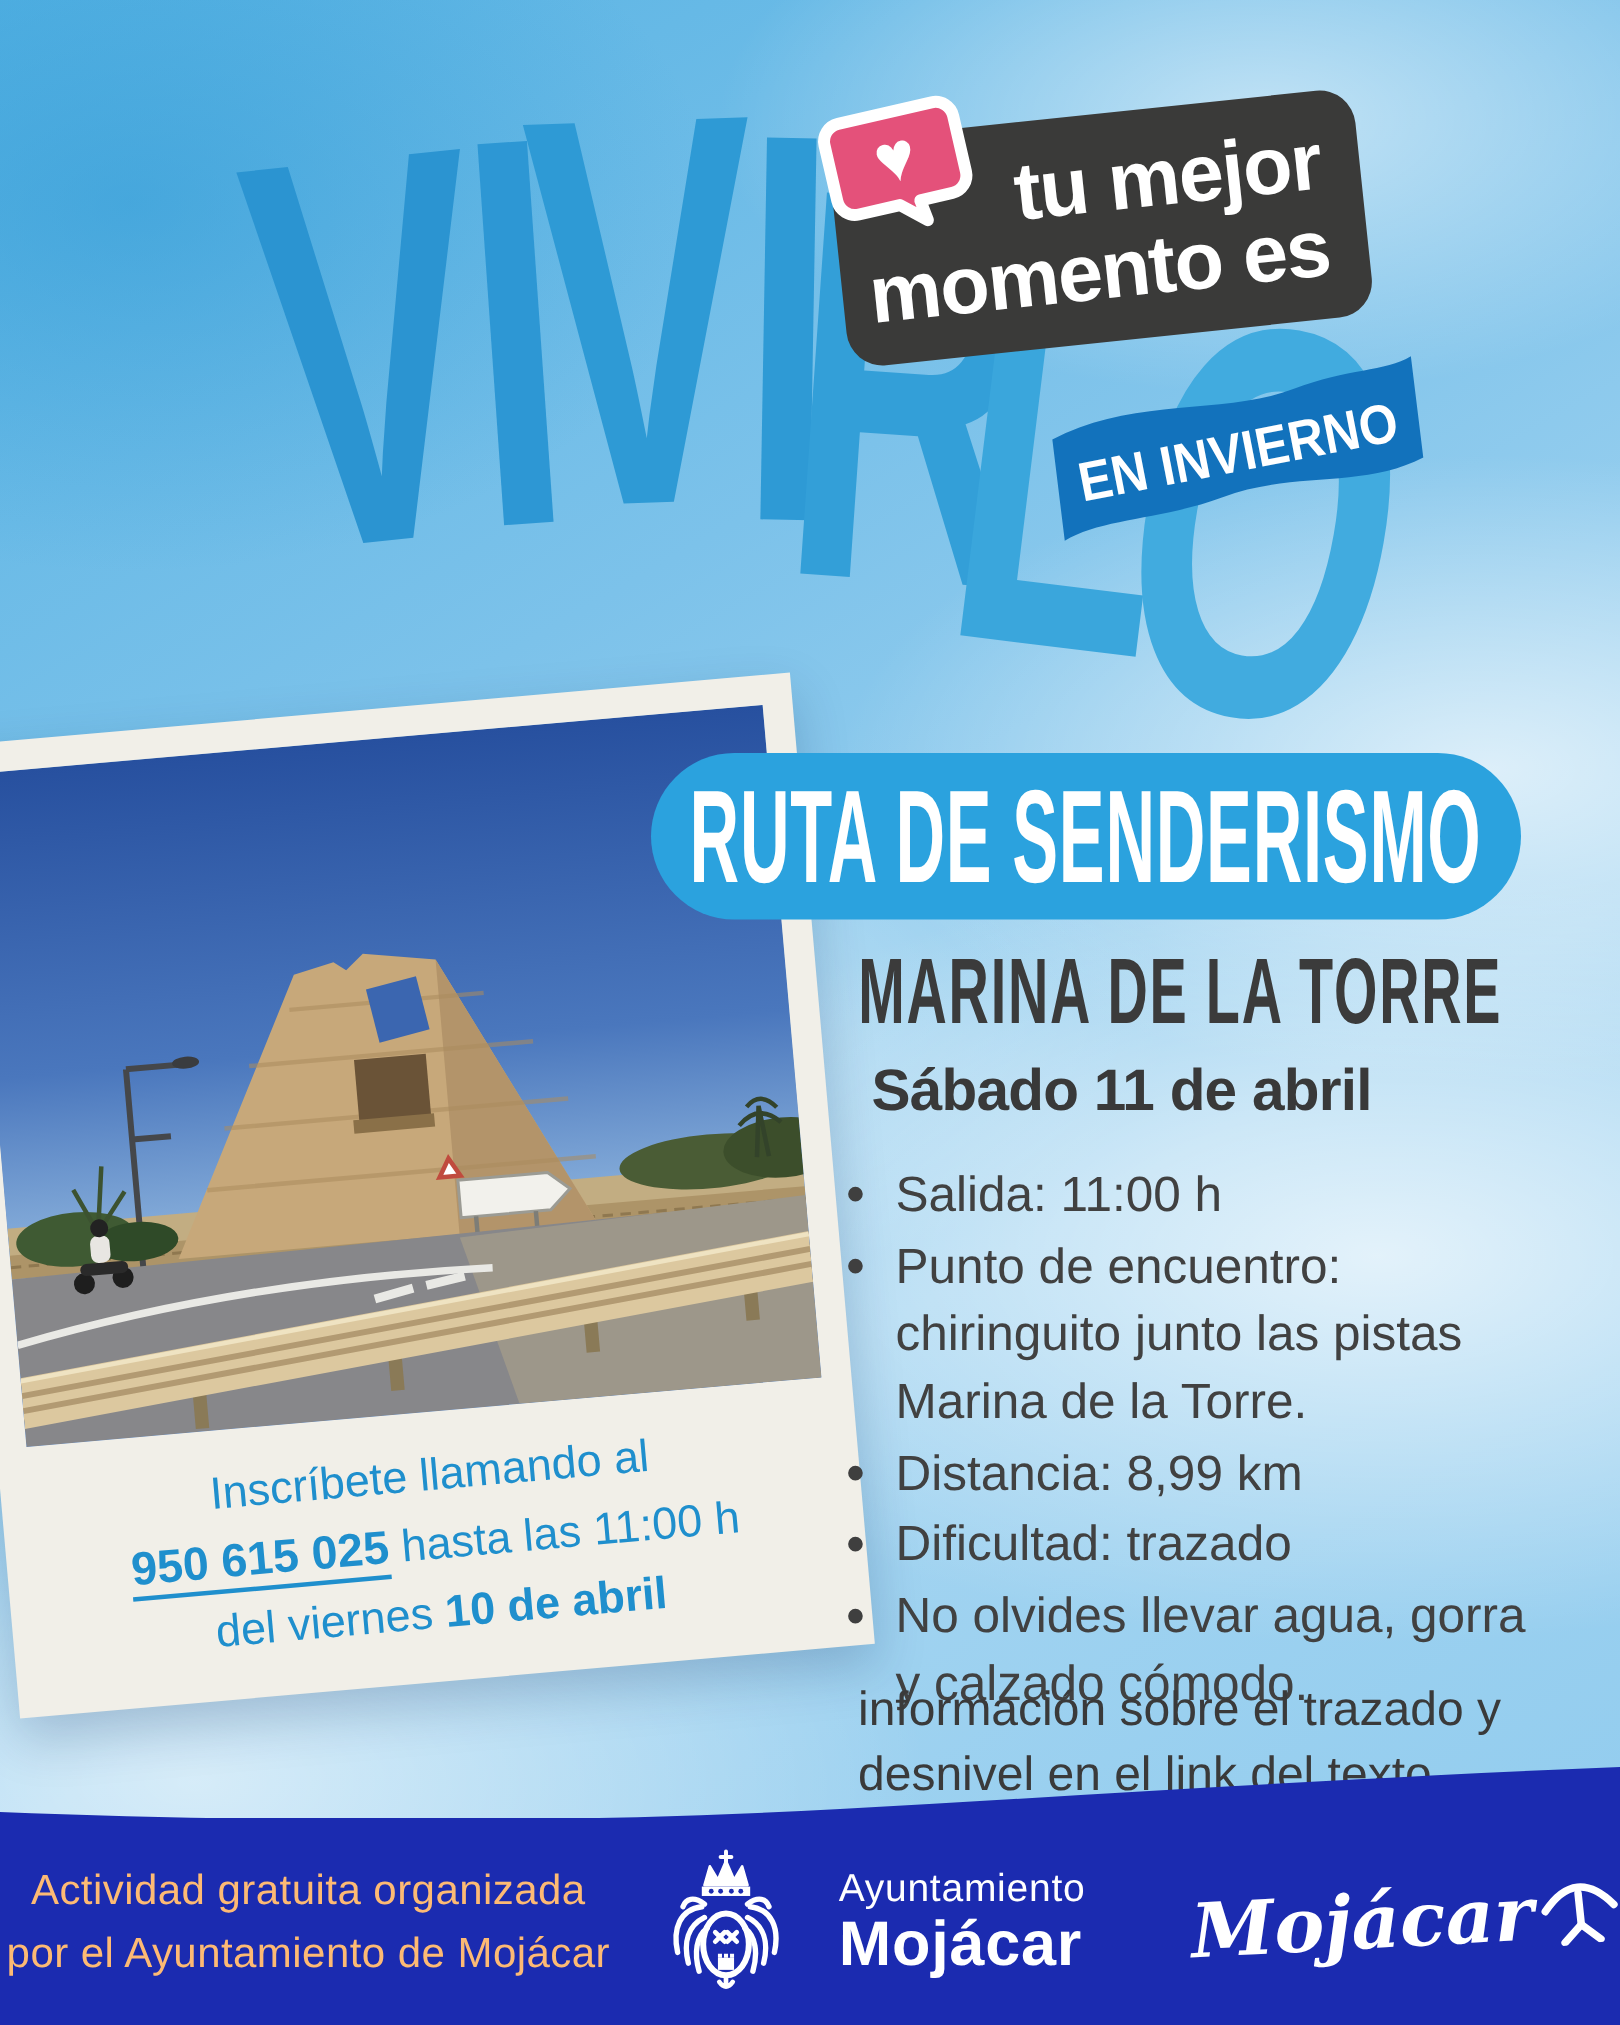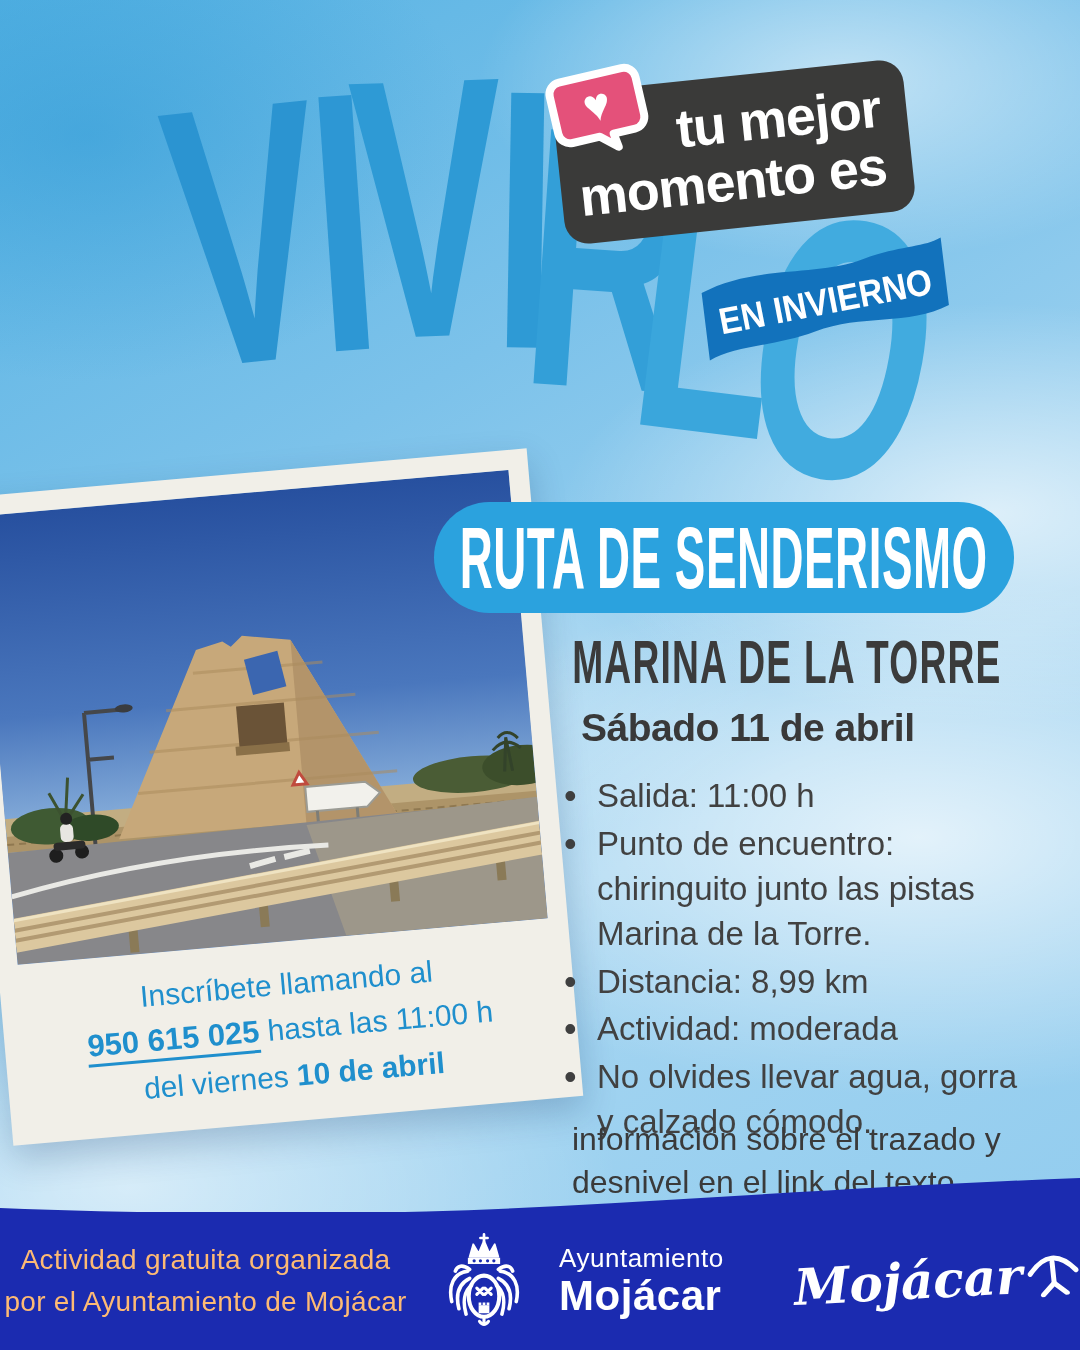--- a/index.html
+++ b/index.html
@@ -217,21 +217,21 @@
   <div class="route-name">
     <span>MARINA DE LA TORRE</span>
   </div>
 
   <div class="date-heading">Sábado 11 de abril</div>
 
   <ul class="details">
     <li>Salida: 11:00 h</li>
     <li>Punto de encuentro: chiringuito junto las pistas Marina de la Torre.</li>
     <li>Distancia: 8,99 km</li>
-    <li>Actividad: moderada</li>
+    <li>Dificultad: trazado</li>
     <li>No olvides llevar agua, gorra y calzado cómodo.</li>
   </ul>
 
   <div class="info-note">
     <div>información sobre el trazado y</div>
     <div>desnivel en el link del texto</div>
   </div>
 
   <svg class="footer-wave" viewBox="0 0 1080 41" preserveAspectRatio="none">
     <path d="M0,36 C180,43 380,44 560,34 C740,24 920,12 1080,6 L1080,41 L0,41 Z" fill="#1b2bb0"></path>

